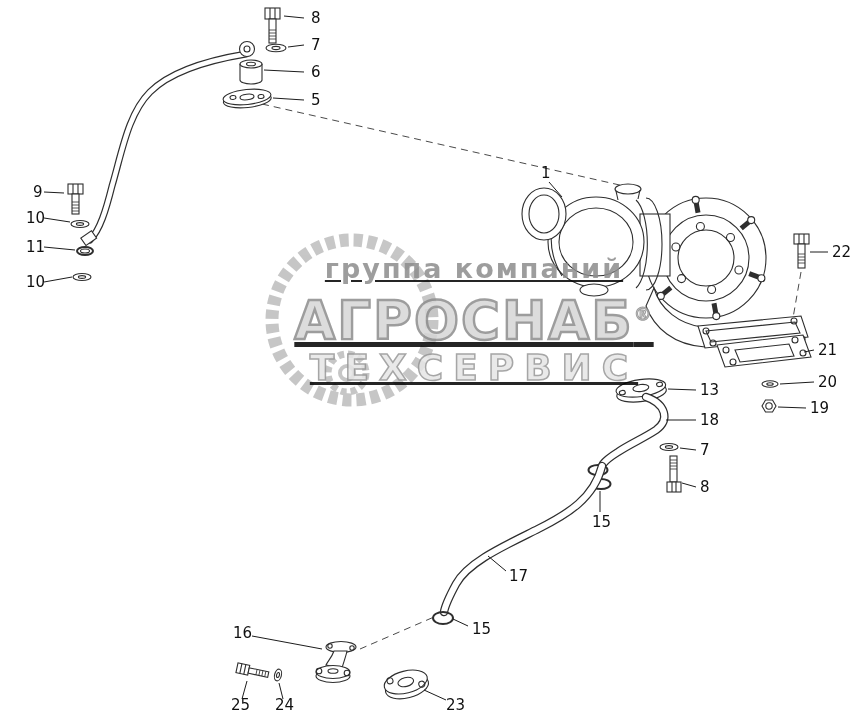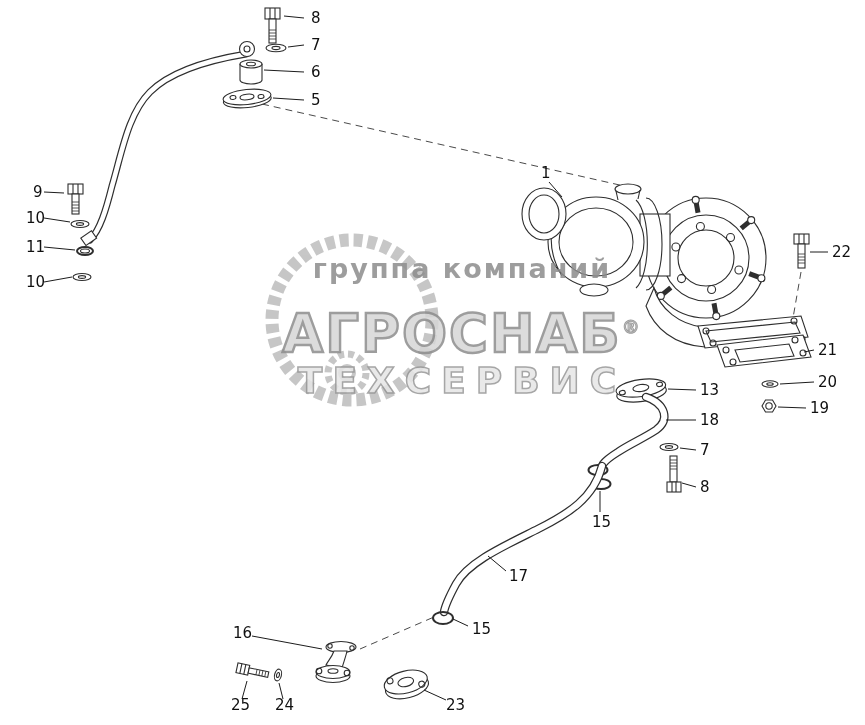--- a/index.html
+++ b/index.html
@@ -10,25 +10,25 @@
   .ln2{fill:none;stroke:#2e2e2e;stroke-width:2;}
   .fillw{fill:#ffffff;stroke:#2e2e2e;stroke-width:1.1;}
   .dash{fill:none;stroke:#4a4a4a;stroke-width:1;stroke-dasharray:7 5;}
   .tube-o{fill:none;stroke:#2e2e2e;stroke-width:8.5;stroke-linecap:round;}
   .tube-i{fill:none;stroke:#ffffff;stroke-width:6;stroke-linecap:round;}
   .ttube-o{fill:none;stroke:#2e2e2e;stroke-width:7;stroke-linecap:round;}
   .ttube-i{fill:none;stroke:#ffffff;stroke-width:4.6;stroke-linecap:round;}
   .thread{stroke:#2e2e2e;stroke-width:.8;}
   .callout{font:15px "DejaVu Sans",sans-serif;fill:#101010;}
   
-  .watermark{position:absolute;left:244px;top:253px;width:436px;text-align:center;
-             pointer-events:none;opacity:.85;z-index:5;}
+  .watermark{position:absolute;left:256px;top:253px;width:436px;text-align:center;
+             pointer-events:none;opacity:.85;z-index:5;text-decoration:underline;}
   .wm-line1{font-size:27px;font-weight:bold;letter-spacing:2px;color:#8d8d8d;line-height:32px;}
   .wm-line2{font-size:53px;font-weight:bold;letter-spacing:2px;line-height:58px;
-            color:#d6d6d6;margin-top:13px;-webkit-text-stroke:2.4px #8d8d8d;}
+            color:#d6d6d6;-webkit-text-stroke:2.4px #8d8d8d;}
   .wm-reg{font-size:18px;-webkit-text-stroke:1px #8d8d8d;vertical-align:super;}
   .wm-line3{font-size:36px;font-weight:bold;letter-spacing:10px;line-height:36px;
             color:#e6e6e6;-webkit-text-stroke:1.5px #979797;}
 </style>
 </head>
 <body>
 
 <div class="stage">
 
 <svg width="865" height="725" viewBox="0 0 865 725">

